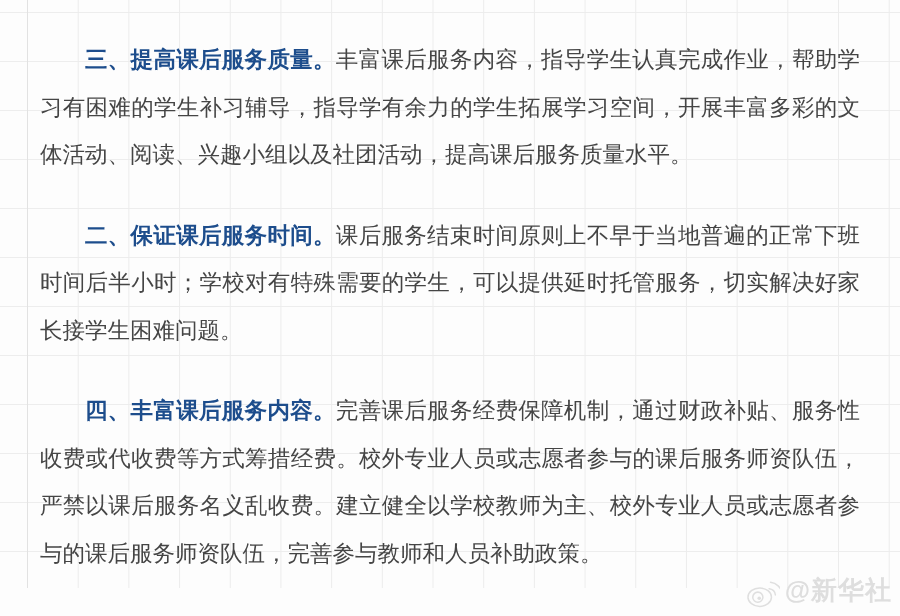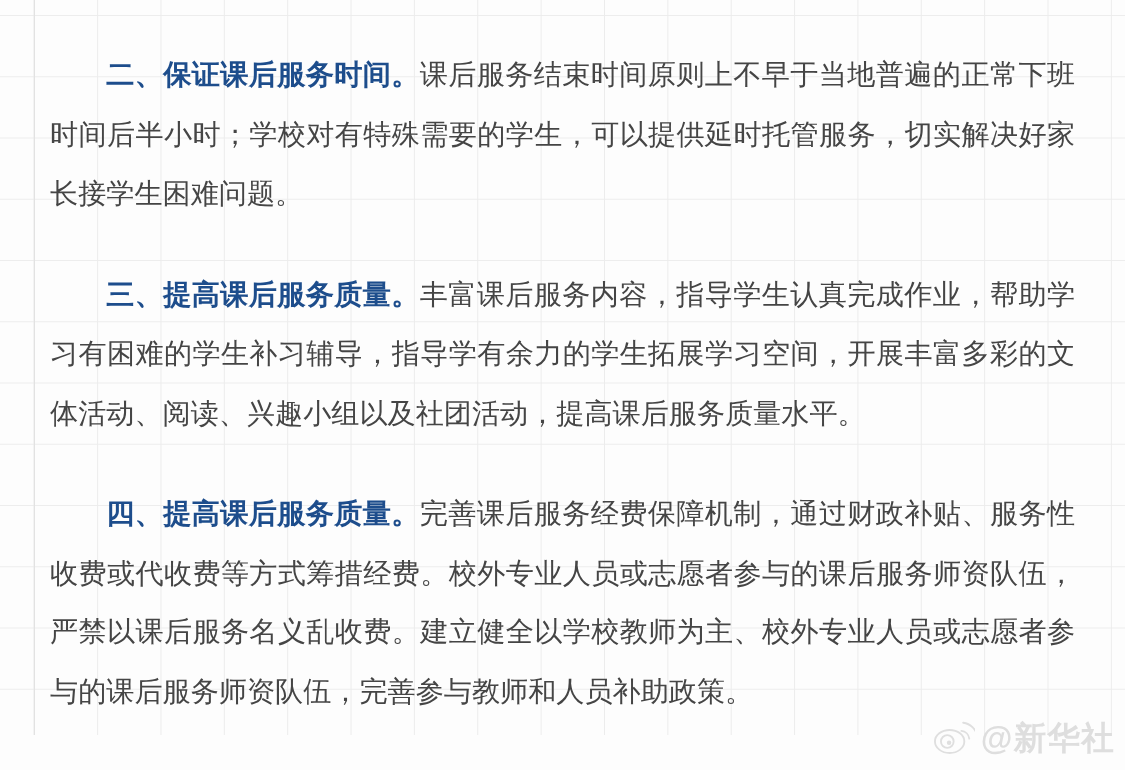--- a/index.html
+++ b/index.html
@@ -57,21 +57,21 @@
   .doc-text p:last-child { margin-bottom: 0; }
   .para-heading {
     color: #1d4d8c;
     font-weight: 700;
   }
   .watermark {
     position: absolute;
     right: 8px;
     bottom: 8px;
     display: flex;
-    align-items: flex-start;
+    align-items: flex-end;
     gap: 5px;
     color: #dedede;
     font-size: 26px;
     font-weight: 700;
     letter-spacing: 1px;
     user-select: none;
   }
   .weibo-icon { display: block; }
   .weibo-icon path, .weibo-icon ellipse, .weibo-icon circle {
     stroke: #dfdfdf;
@@ -82,25 +82,25 @@
   .weibo-icon .pupil { fill: #dfdfdf; stroke: none; }
 </style>
 </head>
 <body>
 
 <div class="page">
   <div class="grid-layer"></div>
   <div class="left-rule"></div>
 
   <div class="doc-text">
+    <p><span class="para-heading">三、提高课后服务质量。</span><span>丰富课后服务内容，指导学生认真完成作业，帮助学习有困难的学生补习辅导，指导学有余力的学生拓展学习空间，开展丰富多彩的文体活动、阅读、兴趣小组以及社团活动，提高课后服务质量水平。</span></p>
+
     <p><span class="para-heading">二、保证课后服务时间。</span><span>课后服务结束时间原则上不早于当地普遍的正常下班时间后半小时；学校对有特殊需要的学生，可以提供延时托管服务，切实解决好家长接学生困难问题。</span></p>
 
-    <p><span class="para-heading">三、提高课后服务质量。</span><span>丰富课后服务内容，指导学生认真完成作业，帮助学习有困难的学生补习辅导，指导学有余力的学生拓展学习空间，开展丰富多彩的文体活动、阅读、兴趣小组以及社团活动，提高课后服务质量水平。</span></p>
-
-    <p><span class="para-heading">四、提高课后服务质量。</span><span>完善课后服务经费保障机制，通过财政补贴、服务性收费或代收费等方式筹措经费。校外专业人员或志愿者参与的课后服务师资队伍，严禁以课后服务名义乱收费。建立健全以学校教师为主、校外专业人员或志愿者参与的课后服务师资队伍，完善参与教师和人员补助政策。</span></p>
+    <p><span class="para-heading">四、丰富课后服务内容。</span><span>完善课后服务经费保障机制，通过财政补贴、服务性收费或代收费等方式筹措经费。校外专业人员或志愿者参与的课后服务师资队伍，严禁以课后服务名义乱收费。建立健全以学校教师为主、校外专业人员或志愿者参与的课后服务师资队伍，完善参与教师和人员补助政策。</span></p>
   </div>
 
   <div class="watermark">
     <svg class="weibo-icon" width="34" height="31" viewBox="0 0 36 33" aria-hidden="true">
       <ellipse cx="14.5" cy="21.5" rx="12.5" ry="9.8"></ellipse>
       <circle cx="12.5" cy="21.5" r="5.4"></circle>
       <circle class="pupil" cx="14" cy="22.6" r="1.9"></circle>
       <path d="M24.5 12.5 a 7.5 7.5 0 0 1 6.7 6.6"></path>
       <path d="M26 5.5 a 14 14 0 0 1 12.2 12"></path>
     </svg>

